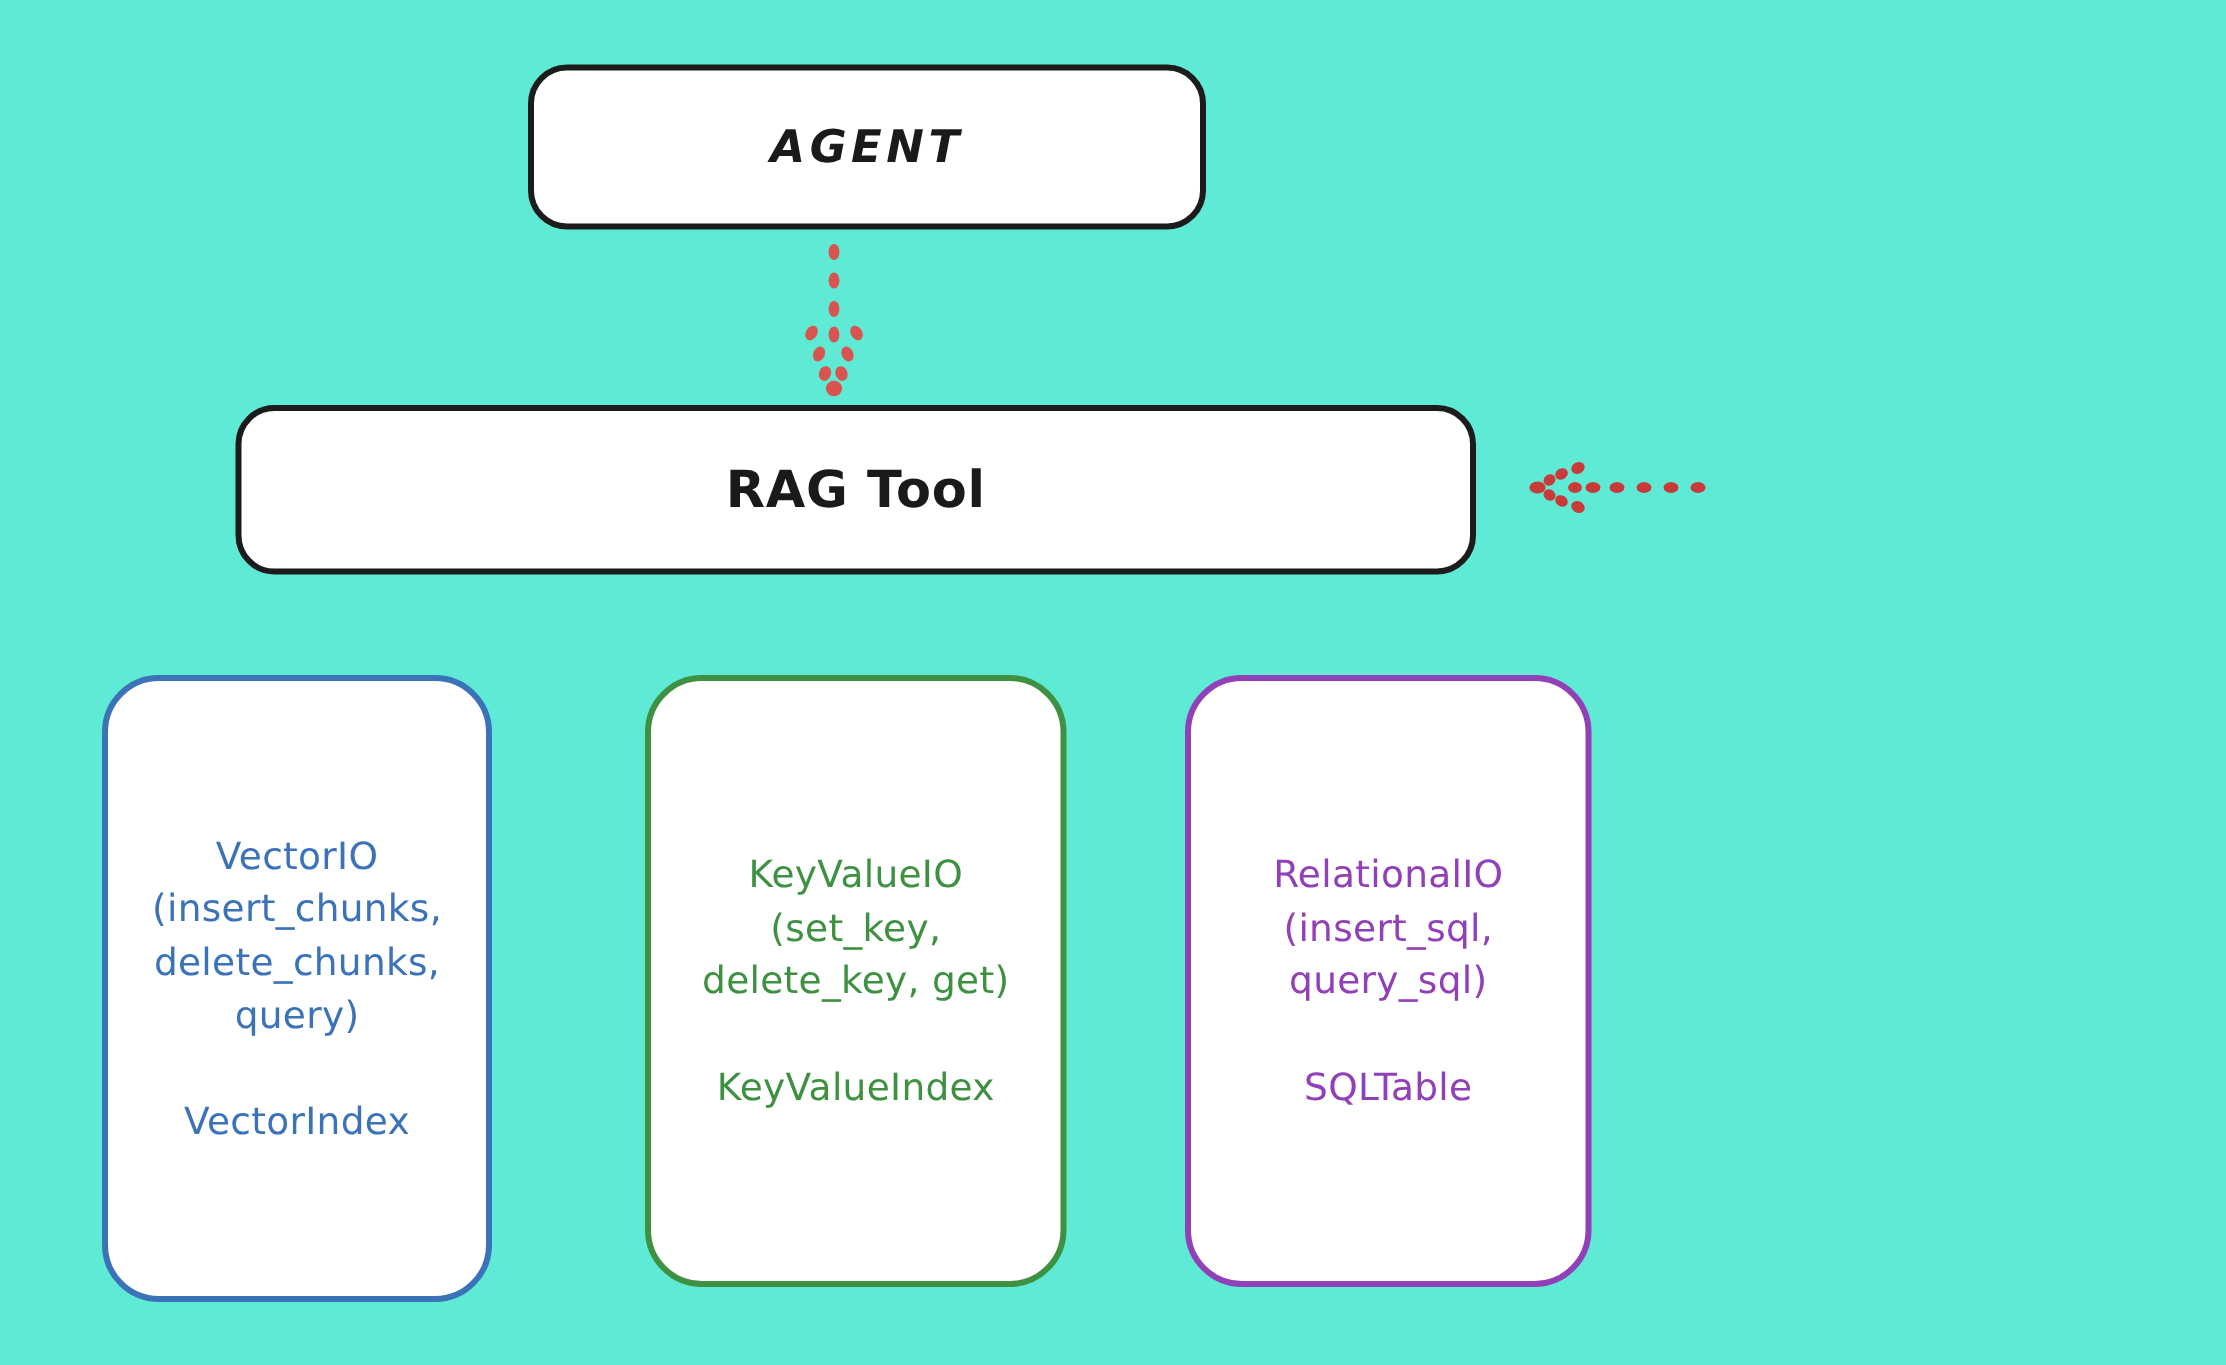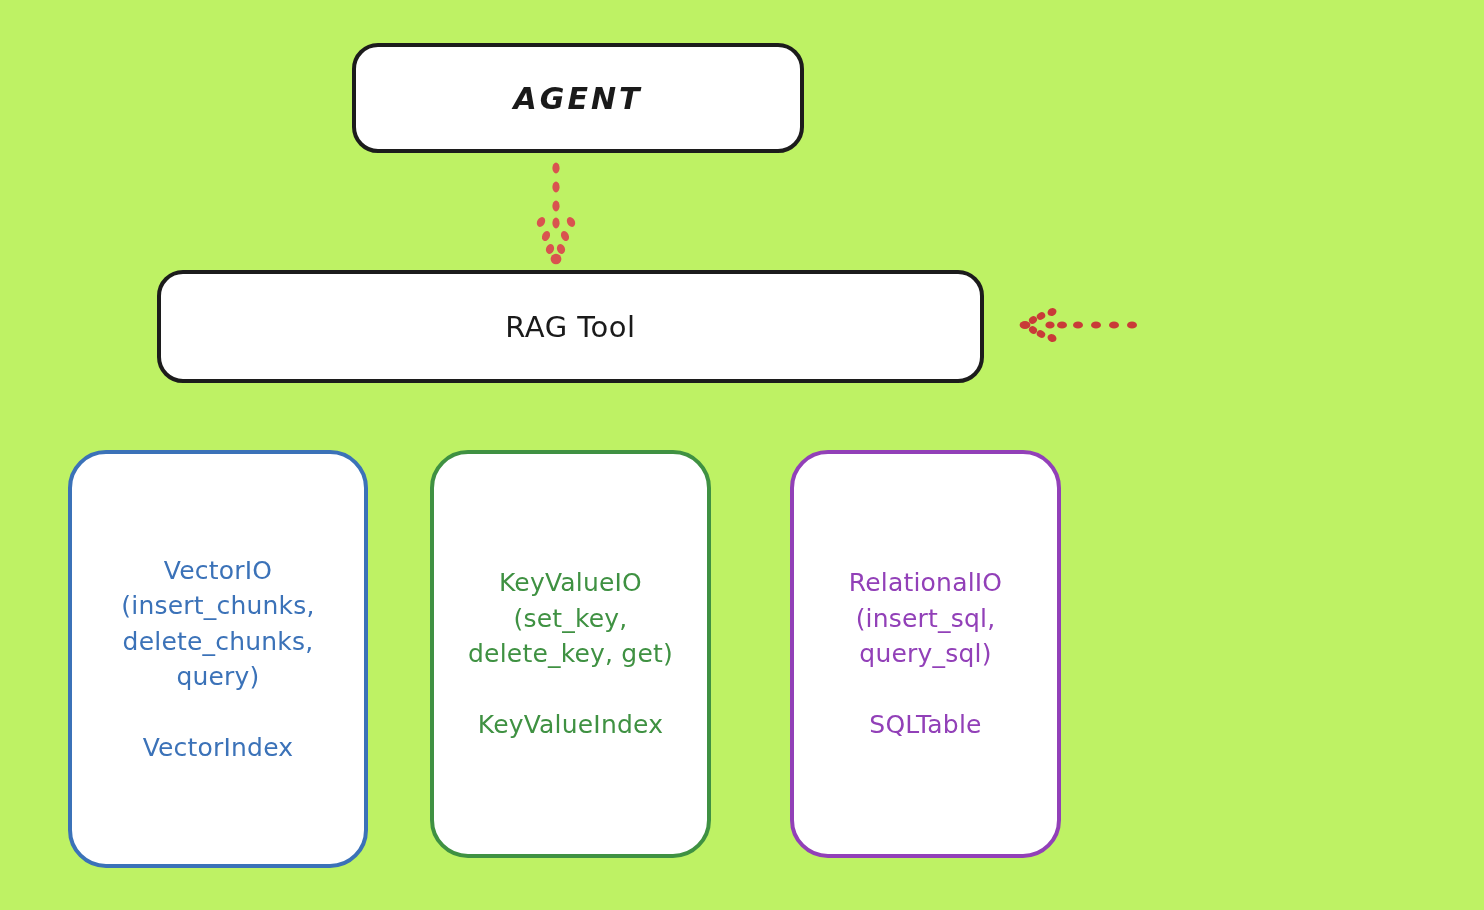--- a/index.html
+++ b/index.html
@@ -8,21 +8,21 @@
     padding: 0;
     background: #ffffff;
   }
   body {
     font-family: "DejaVu Sans", sans-serif;
   }
   #canvas {
     position: relative;
     width: 1484px;
     height: 910px;
-    background: #bef264;
+    background: #5eead4;
     overflow: hidden;
   }
   .node {
     position: absolute;
     box-sizing: border-box;
     background: #ffffff;
     display: flex;
     align-items: center;
     justify-content: center;
     text-align: center;
@@ -48,23 +48,23 @@
   
   #rag-tool-node {
     left: 157px;
     top: 270px;
     width: 827px;
     height: 113px;
     border: 4px solid #1c1c1c;
     border-radius: 26px;
   }
   #rag-tool-label {
-    font-size: 29px;
+    font-size: 34px;
     color: #1a1a1a;
-    font-weight: 400;
+    font-weight: 700;
     letter-spacing: 0.5px;
   }
 
   
   .provider {
     border-width: 4px;
     border-style: solid;
     border-radius: 38px;
     align-items: center;
     justify-content: center;
@@ -73,21 +73,21 @@
   .provider .provider-text {
     font-size: 25px;
     line-height: 1.42;
     white-space: pre-line;
     font-weight: 500;
     letter-spacing: 0.2px;
   }
   #vectorio-node {
     left: 68px;
     top: 450px;
-    width: 300px;
+    width: 260px;
     height: 418px;
     border-color: #3b72b8;
   }
   #vectorio-node .provider-text { color: #3b72b8; }
 
   #keyvalueio-node {
     left: 430px;
     top: 450px;
     width: 281px;
     height: 408px;

